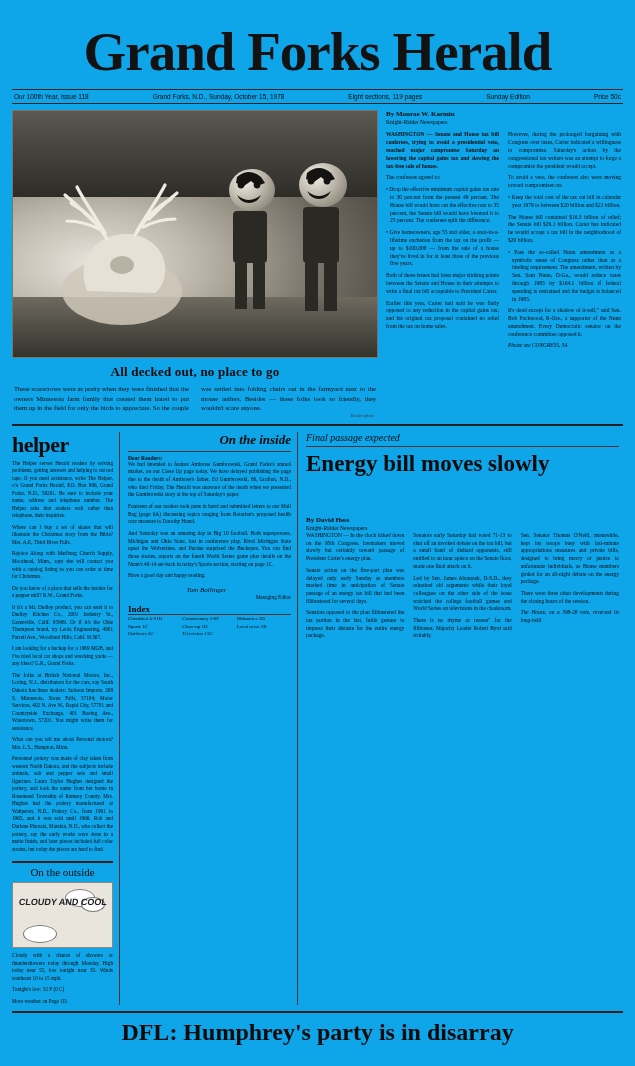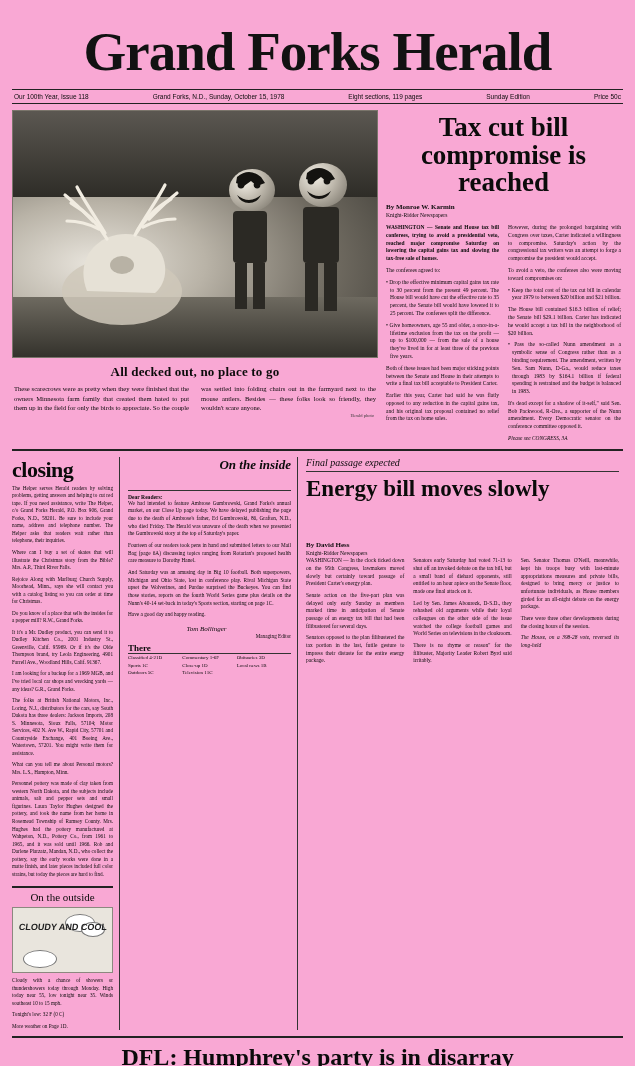--- a/index.html
+++ b/index.html
@@ -6,21 +6,21 @@
   html, body { margin:0; padding:0; }
   body {
     width:635px; height:1066px;
     background:#cfcbc4;
     font-family:"Liberation Serif", serif;
     color:#0b0b0b;
   }
   .page {
     position:relative;
     width:635px; height:1066px;
-    background:#f9a8d4;
+    background:#0ea5e9;
     overflow:hidden;
     padding:10px 12px;
   }
   
   .masthead {
     text-align:center;
     padding-top:14px;
   }
   .masthead .title {
     font-family:"Liberation Serif", serif;
@@ -124,21 +124,21 @@
   .cloud {
     position:absolute; border-radius:50%; background:#fff; border:1px solid #777;
   }
   .weather-word {
     position:absolute; left:6px; top:14px; font-size:9px; font-weight:bold;
     font-family:"Liberation Sans", sans-serif; color:#222; transform:skewX(-8deg);
   }
   .weather-text { font-size:5.2px; line-height:1.45; padding-top:4px; text-align:justify; }
 
   .inside-col { width:170px; border-right:1px solid #333; padding-right:6px; }
-  .inside-title { font-size:13px; font-style:italic; font-weight:bold; text-align:right; padding-bottom:17px; border-bottom:1px solid #333; }
+  .inside-title { font-size:13px; font-style:italic; font-weight:bold; text-align:right; padding-bottom:3px; border-bottom:1px solid #333; }
   .dear-reader { font-size:5.6px; font-weight:bold; margin-top:3px; }
   .inside-text { font-size:5.3px; line-height:1.45; text-align:justify; }
   .inside-text p { margin:0 0 4px 0; }
   .sig { text-align:center; font-style:italic; font-size:7px; padding:2px 6px 0 0; }
   .sig-name { text-align:right; font-size:5.2px; }
   .index-title { font-size:9px; font-weight:bold; border-bottom:1px solid #333; margin-top:4px; }
   .index-grid { display:flex; flex-wrap:wrap; font-size:5px; line-height:1.5; }
   .index-grid div { width:33.33%; }
 
   .energy-col { width:313px; }
@@ -216,21 +216,20 @@
       </div>
       <div class="caption-main">All decked out, no place to go</div>
       <div class="caption-body">
         <span>These scarecrows were as pretty when they were finished that the owners Minnesota farm family that created them hated to put them up in the field for only the birds to appreciate. So the</span>
         <span>couple was settled into folding chairs out in the farmyard next to the mouse antlers. Besides — these folks look so friendly, they wouldn't scare anyone.</span>
       </div>
       <div class="photo-credit">Herald photo</div>
     </div>
 
     <div class="lead-col">
-      <div class="lead-head">Tax cut bill compromise is reached</div>
       <div class="byline">
         <div>By Monroe W. Karmin</div>
         <div class="org">Knight-Ridder Newspapers</div>
       </div>
       <div class="lead-body">
         <p class="dateline">WASHINGTON — Senate and House tax bill conferees, trying to avoid a presidential veto, reached major compromise Saturday on lowering the capital gains tax and slowing the tax-free sale of homes.</p>
         <p>The conferees agreed to:</p>
         <p class="bullet">• Drop the effective minimum capital gains tax rate to 30 percent from the present 49 percent. The House bill would have cut the effective rate to 35 percent, the Senate bill would have lowered it to 25 percent. The conferees split the difference.</p>
         <p class="bullet">• Give homeowners, age 55 and older, a once-in-a-lifetime exclusion from the tax on the profit — up to $100,000 — from the sale of a house they've lived in for at least three of the previous five years.</p>
         <p>Both of these issues had been major sticking points between the Senate and House in their attempts to write a final tax bill acceptable to President Carter.</p>
@@ -244,21 +243,21 @@
         <p class="jump">Please see CONGRESS, 3A</p>
       </div>
     </div>
   </div>
 
   <div class="hr-thick"></div>
 
   <div class="mid">
 
     <div class="helper-col">
-      <div class="helper-logo">closing</div>
+      <div class="helper-logo">helper</div>
       <div class="helper-text">
         <p>The Helper serves Herald readers by solving problems, getting answers and helping to cut red tape. If you need assistance, write The Helper, c/o Grand Forks Herald, P.O. Box 906, Grand Forks, N.D., 58201. Be sure to include your name, address and telephone number. The Helper asks that readers wait rather than telephone, their inquiries.</p>
         <p>Where can I buy a set of skates that will illustrate the Christmas story from the Bible? Mrs. A.P., Third River Falls.</p>
         <p>Rejoice Along with Marlburg Church Supply, Moorhead, Minn., says she will contact you with a catalog listing so you can order at time for Christmas.</p>
         <p>Do you know of a place that sells the insides for a pepper mill? R.W., Grand Forks.</p>
         <p>It it's a Mr. Dudley product, you can send it to Dudley Kitchen Co., 2001 Industry St., Greenville, Calif. 95969. Or if it's the Olde Thompson brand, try Leola Engineering, 4901 Farrell Ave., Woodland Hills, Calif. 91367.</p>
         <p>I am looking for a backup for a 1969 MGB, and I've tried local car shops and wrecking yards — any ideas? G.R., Grand Forks.</p>
         <p>The folks at British National Motors, Inc., Loring, N.J., distributors for the cars, say South Dakota has three dealers: Jackson Imports, 208 S. Minnesota, Sioux Falls, 57104; Motor Services, 402 N. Ave W., Rapid City, 57701 and Countryside Exchange, 401 Boeing Ave., Watertown, 57201. You might write them for assistance.</p>
         <p>What can you tell me about Personal motors? Mrs. L.S., Hampton, Minn.</p>
         <p>Personnel pottery was made of clay taken from western North Dakota, and the subjects include animals, salt and pepper sets and small figurines. Laura Taylor Hughes designed the pottery, and took the name from her home in Rosemead Township of Ramsey County. Mrs. Hughes had the pottery manufactured at Wahpeton, N.D., Pottery Co., from 1961 to 1965, and it was sold until 1966. Rob and Darlene Plarzatz, Mandan, N.D., who collect the pottery, say the early works were done in a matte finish, and later pieces included full color strains, but today the pieces are hard to find.</p>
@@ -282,21 +281,21 @@
       <div class="inside-title">On the inside</div>
       <div class="dear-reader">Dear Readers:</div>
       <div class="inside-text">
         <p>We had intended to feature Ambrose Gumbrowski, Grand Forks's annual market, on our Close Up page today. We have delayed publishing the page due to the death of Ambrose's father, Ed Gumbrowski, 86, Grafton, N.D., who died Friday. The Herald was unaware of the death when we presented the Gumbrowski story at the top of Saturday's paper.</p>
         <p>Fourteen of our readers took pens in hand and submitted letters to our Mail Bag (page 6A) discussing topics ranging from Rotarian's proposed health care measure to Dorothy Hanel.</p>
         <p>And Saturday was an amusing day in Big 10 football. Both superpowers, Michigan and Ohio State, lost in conference play. Rival Michigan State upset the Wolverines, and Purdue surprised the Buckeyes. You can find those stories, reports on the fourth World Series game plus details on the Nunn's 40-14 set-back in today's Sports section, starting on page 1C.</p>
         <p>Have a good day and happy reading.</p>
       </div>
       <div class="sig">Tom Bollinger</div>
       <div class="sig-name">Managing Editor</div>
-      <div class="index-title">There</div>
+      <div class="index-title">Index</div>
       <div class="index-grid">
         <div>Classified  4-21D</div>
         <div>Commentary  1-6F</div>
         <div>Obituaries  3D</div>
         <div>Sports  1C</div>
         <div>Close-up  1D</div>
         <div>Local news  1B</div>
         <div>Outdoors  5C</div>
         <div>Television  11C</div>
       </div>

